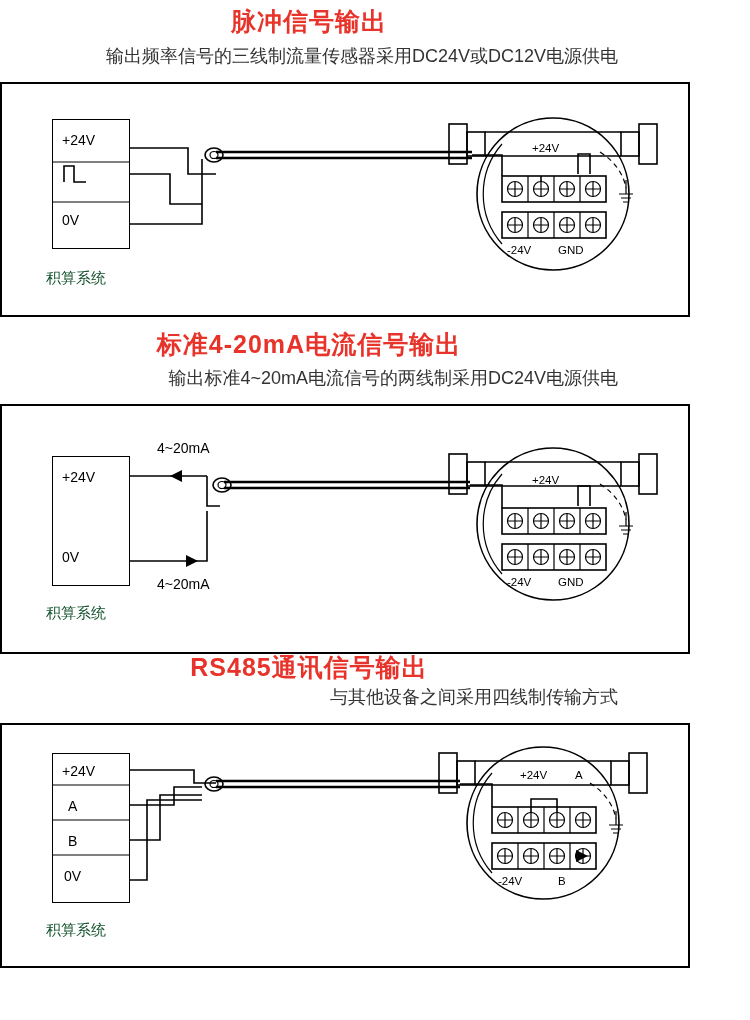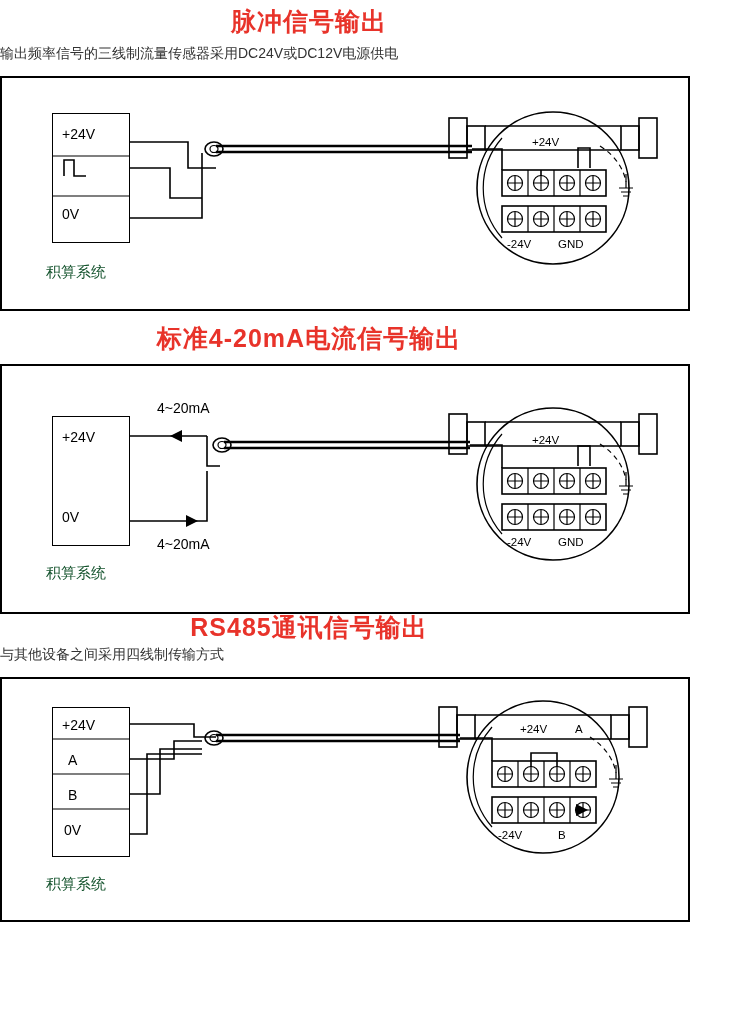--- a/index.html
+++ b/index.html
@@ -14,23 +14,23 @@
   .section{position:relative;width:618px;}
   .sec-title{
     text-align:center;
     color:#e8332a;
     font-weight:bold;
     font-size:25px;
     letter-spacing:1px;
     line-height:1.1;
   }
   .sec-sub{
-    text-align:left;
+    text-align:right;
     color:#333;
-    font-size:14px;
+    font-size:18px;
     line-height:1.5;
     margin-top:7px;
   }
   .frame{
     position:relative;
     margin:12px auto 0 auto;
     width:690px;
     border:2px solid #000;
     background:#fff;
     box-sizing:border-box;
@@ -145,20 +145,21 @@
     </svg>
 
     <div class="lbl-sm" style="left:530px;top:58px;">+24V</div>
     <div class="lbl-sm" style="left:505px;top:160px;">-24V</div>
     <div class="lbl-sm" style="left:556px;top:160px;">GND</div>
   </div>
 </div>
 
 <div class="section" style="padding-top:14px;">
   <div class="sec-title">标准4-20mA电流信号输出</div>
+  <div class="sec-sub">输出标准4~20mA电流信号的两线制采用DC24V电源供电</div>
 
   <div class="frame f2">
 
     <div class="ctrlbox" style="left:50px;top:50px;width:78px;height:130px;"></div>
     <div class="lbl" style="left:60px;top:63px;">+24V</div>
     <div class="lbl" style="left:60px;top:143px;">0V</div>
     <div class="sysname" style="left:44px;top:198px;">积算系统</div>
 
     <div class="lbl" style="left:155px;top:34px;">4~20mA</div>
     <div class="lbl" style="left:155px;top:170px;">4~20mA</div>

